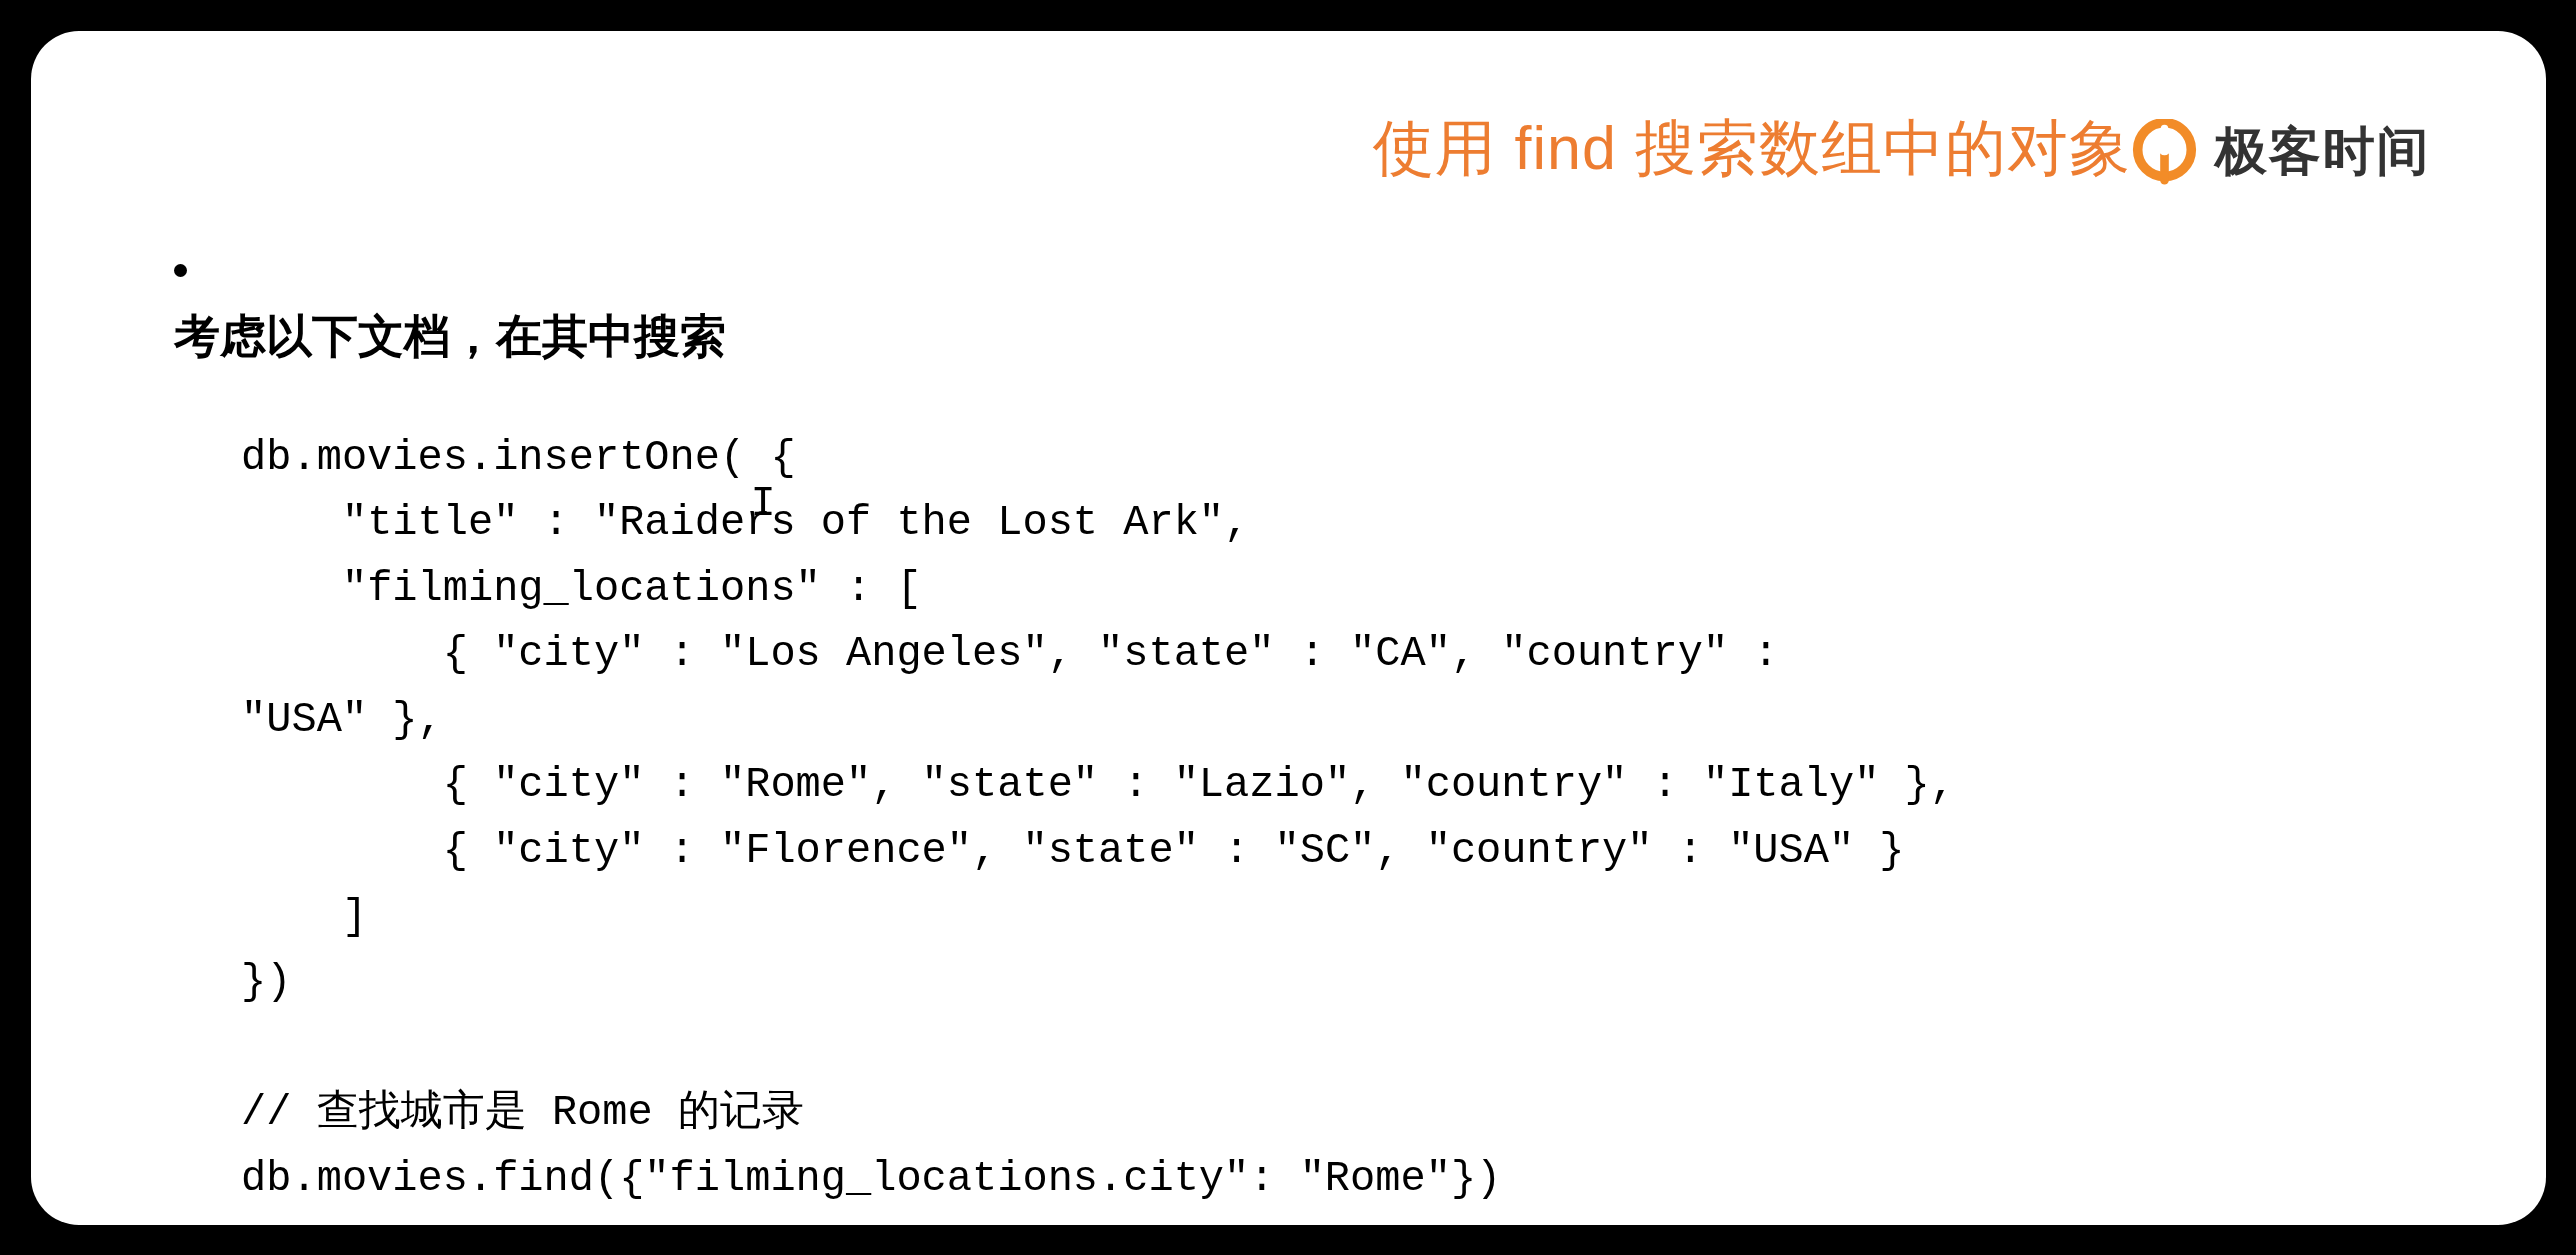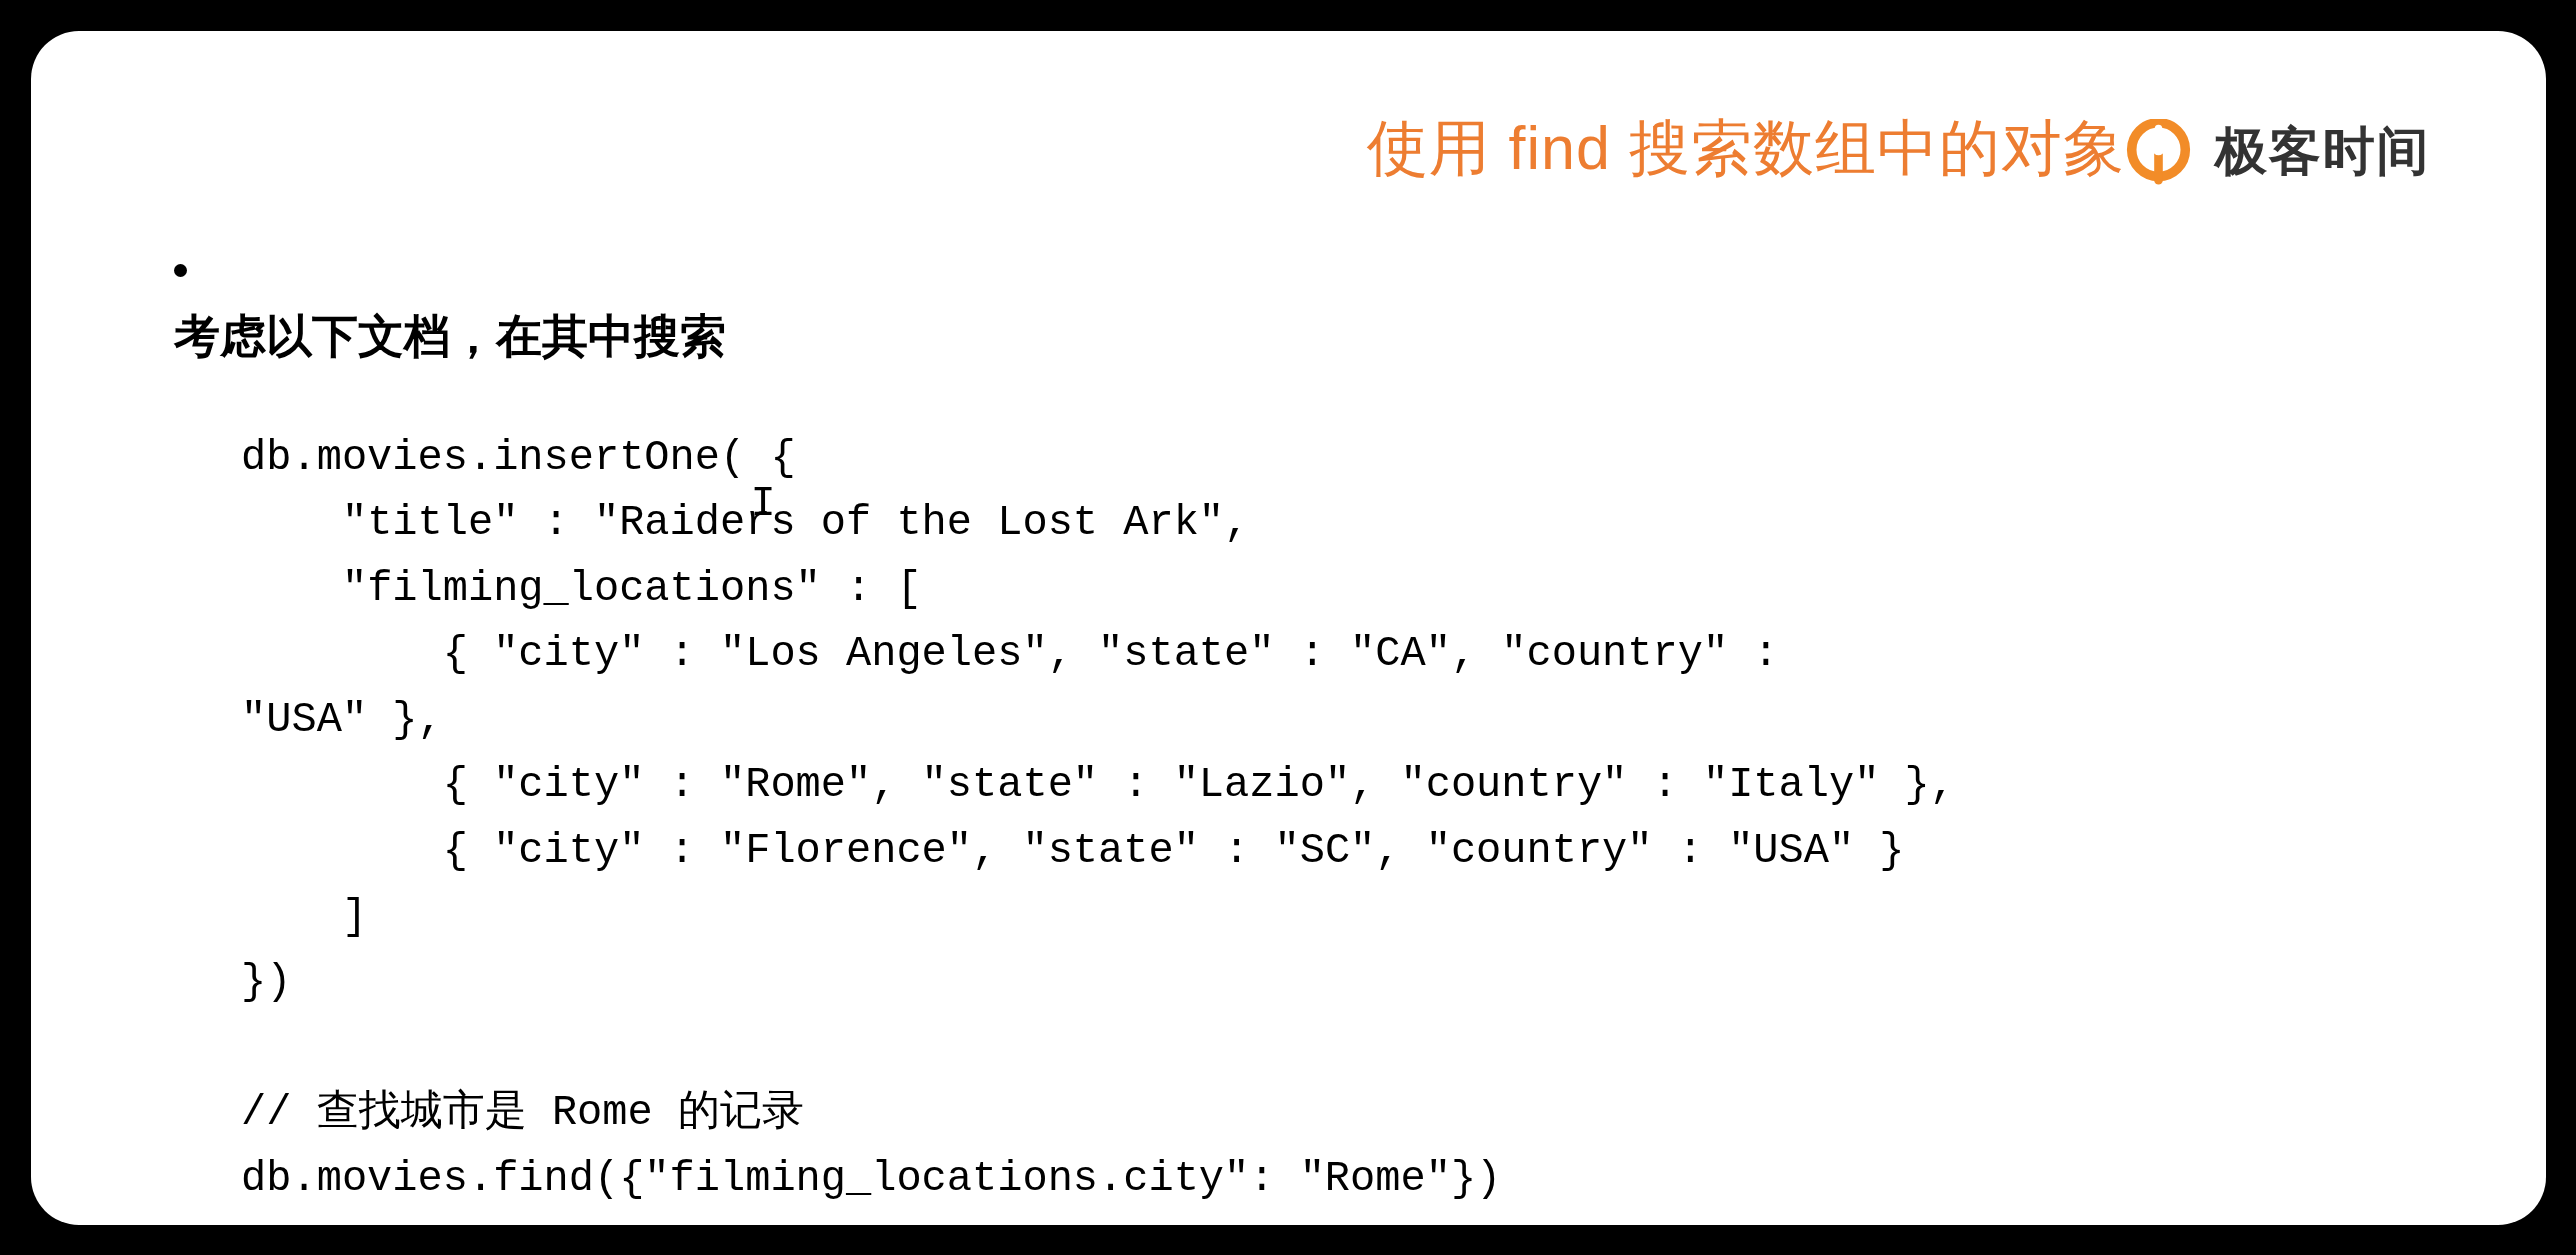--- a/index.html
+++ b/index.html
@@ -32,21 +32,21 @@
     }
     .title {
       color: #ED7D31;
       font-size: 61px;
       font-weight: 500;
       letter-spacing: 1px;
     }
     .logo-wrapper {
       display: flex;
       align-items: center;
-      gap: 23px;
+      gap: 17px;
       margin-top: 9.6px;
     }
     .logo-icon {
       width: 67px;
       height: 67px;
       position: relative;
     }
     .logo-icon svg {
       width: 100%;
       height: 100%;

